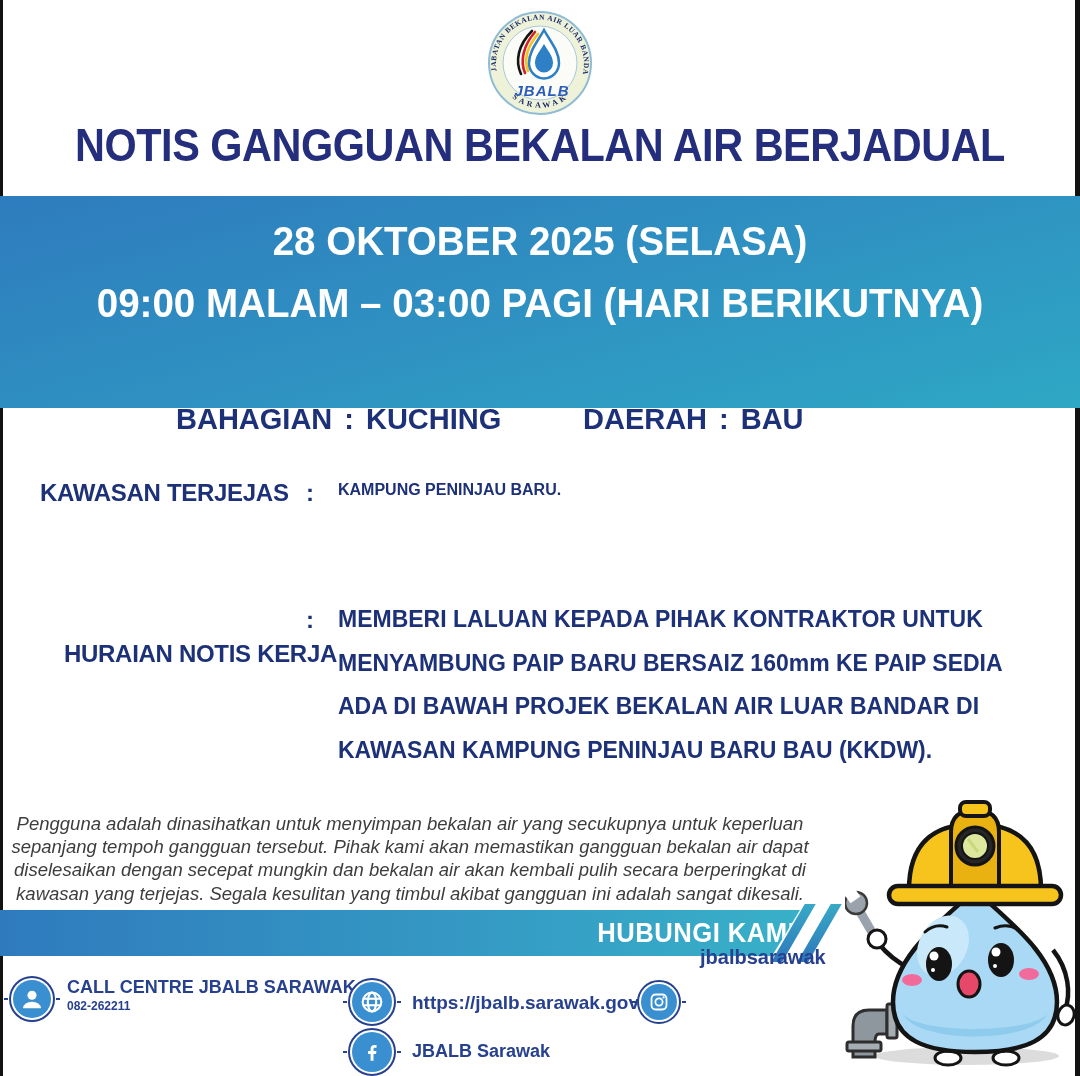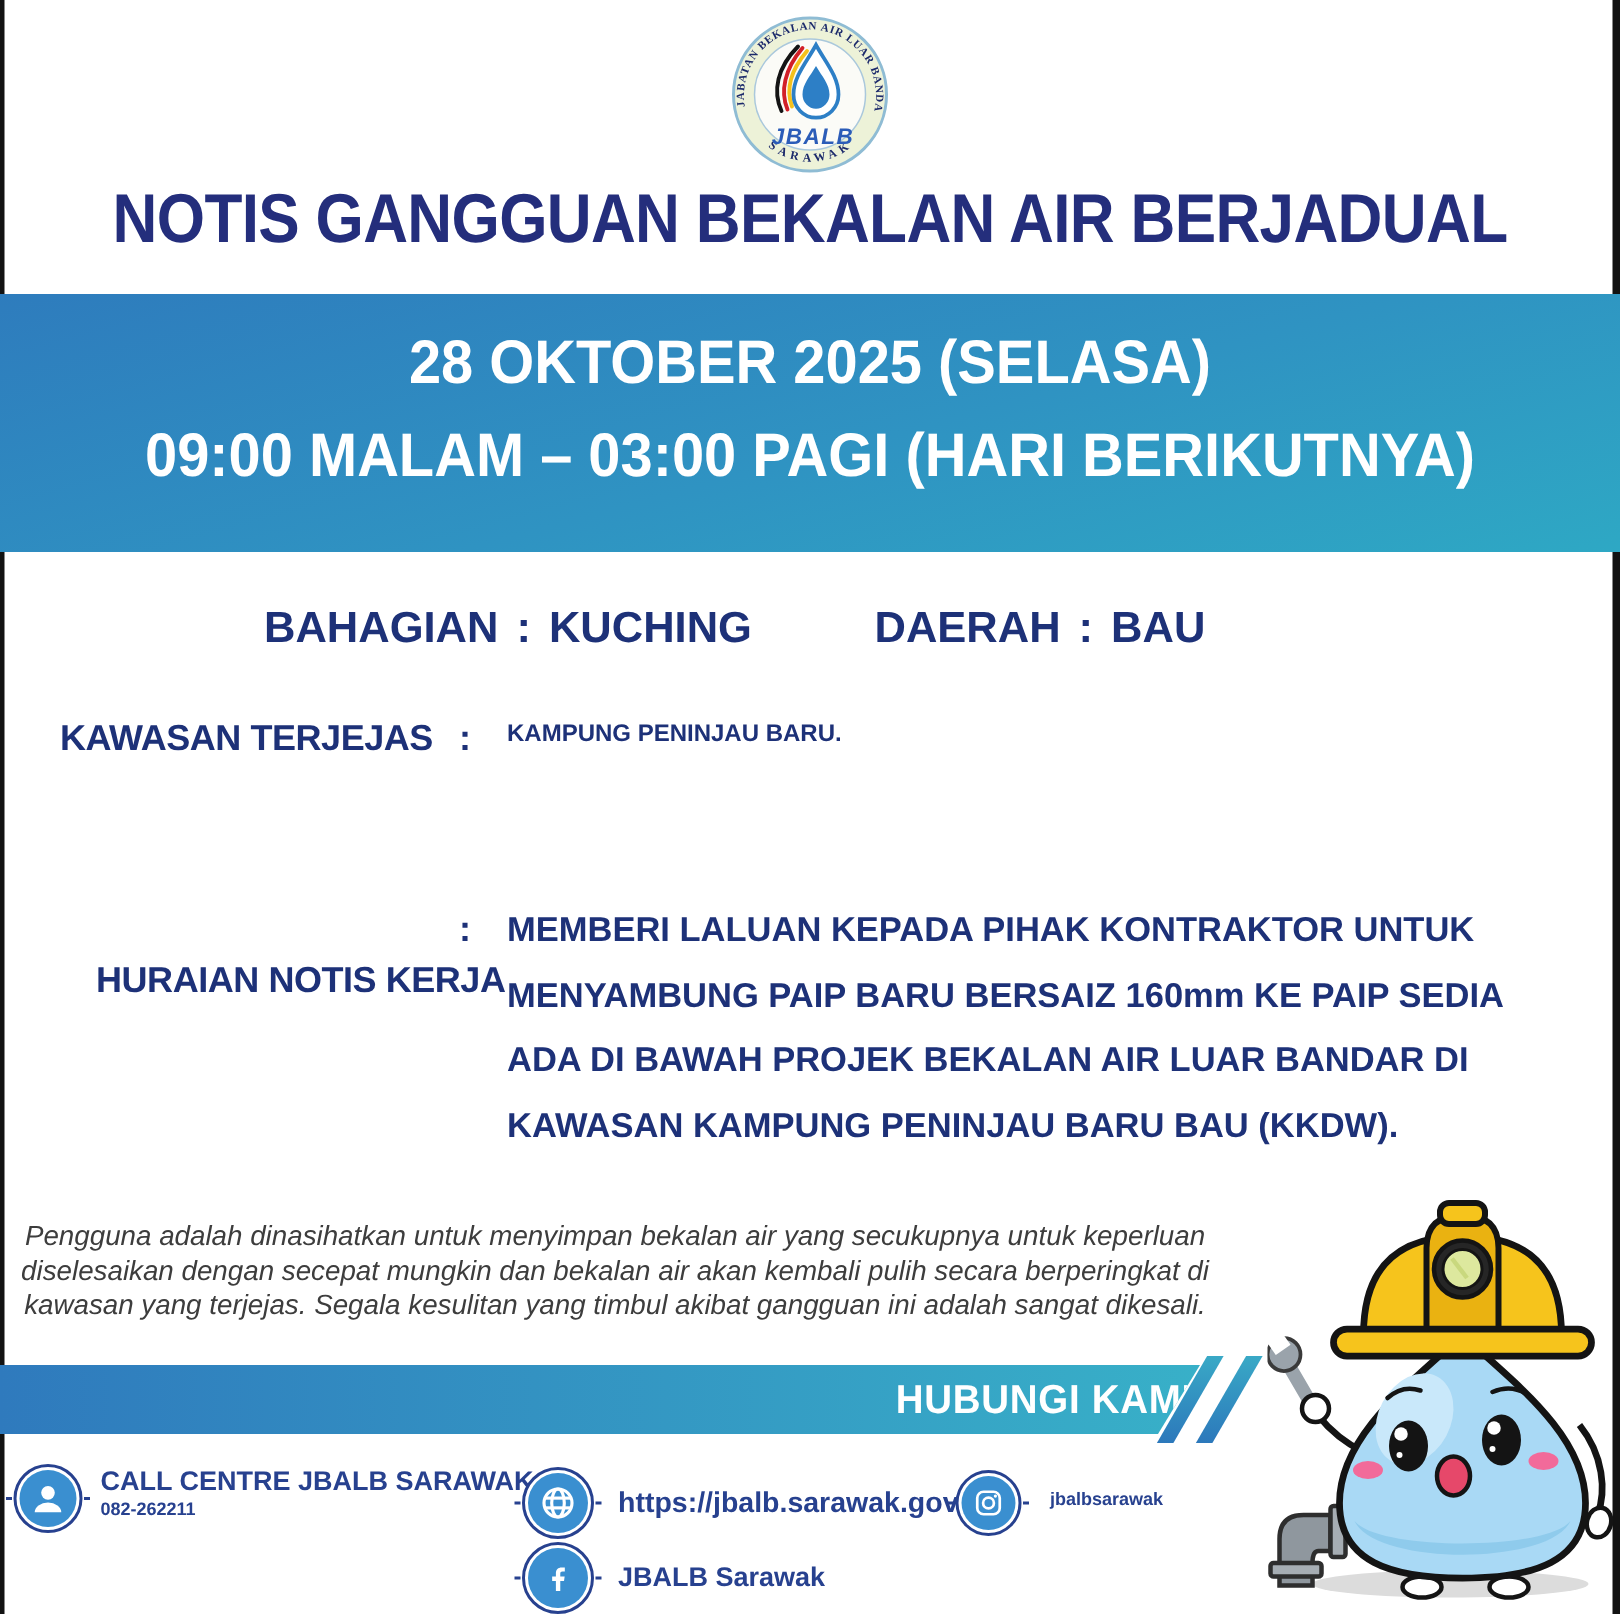--- a/index.html
+++ b/index.html
@@ -10,21 +10,21 @@
   
   .edge{position:absolute;top:0;height:1076px;background:#121212;}
   .edge-left{left:0;width:3px;}
   .edge-right{right:0;width:5px;}
 
   
   .title{left:0;top:118px;width:1080px;text-align:center;font-size:46px;font-weight:bold;
          color:#242e7c;transform:scaleX(.9);letter-spacing:-.5px;white-space:nowrap;}
 
   
-  .date-banner{left:0;top:196px;width:1080px;height:172px;
+  .date-banner{left:0;top:196px;width:1080px;height:212px;
                background:linear-gradient(165deg,#2e7cbd 0%,#2f93c2 55%,#2ea8c4 100%);
                color:#fff;text-align:center;}
   .date-line{font-size:41px;font-weight:bold;transform:scaleX(.94);white-space:nowrap;}
   .date-line1{margin-top:22px;}
   .date-line2{margin-top:15px;}
 
   
   .loc{top:403px;font-size:29px;font-weight:bold;color:#1d3178;white-space:nowrap;}
   .loc span{margin:0 6px;}
   .loc-bahagian{left:170px;}
@@ -119,20 +119,21 @@
 <div class="abs lbl hur-colon">:</div>
 <div class="abs hur-lines">
   <div class="hur-line">MEMBERI LALUAN KEPADA PIHAK KONTRAKTOR UNTUK</div>
   <div class="hur-line">MENYAMBUNG PAIP BARU BERSAIZ 160mm KE PAIP SEDIA</div>
   <div class="hur-line">ADA DI BAWAH PROJEK BEKALAN AIR LUAR BANDAR DI</div>
   <div class="hur-line">KAWASAN KAMPUNG PENINJAU BARU BAU (KKDW).</div>
 </div>
 
 <div class="abs advisory">
   <div>Pengguna adalah dinasihatkan untuk menyimpan bekalan air yang secukupnya untuk keperluan</div>
+  <div>sepanjang tempoh gangguan tersebut. Pihak kami akan memastikan gangguan bekalan air dapat</div>
   <div>diselesaikan dengan secepat mungkin dan bekalan air akan kembali pulih secara berperingkat di</div>
   <div>kawasan yang terjejas. Segala kesulitan yang timbul akibat gangguan ini adalah sangat dikesali.</div>
 </div>
 
 <div class="abs contact-banner">
   <div class="contact-heading">HUBUNGI KAMI</div>
 </div>
 <div class="stripe stripe1"></div>
 <div class="stripe stripe2"></div>
 
@@ -161,21 +162,21 @@
 
 <div class="badge" style="left:637px;top:980px;width:44px;height:44px;">
   <div class="badge-inner" style="width:36px;height:36px;">
     <svg width="24" height="24" viewBox="0 0 24 24" fill="none" stroke="#fff" stroke-width="1.8">
         <rect x="4.5" y="4.5" width="15" height="15" rx="4.2"></rect>
         <circle cx="12" cy="12" r="3.6"></circle>
         <circle cx="16.6" cy="7.4" r="1.1" fill="#fff" stroke="none"></circle>
       </svg>
   </div>
 </div>
-<div class="ftxt" style="left:700px;top:992px;font-size:12px;">jbalbsarawak</div>
+<div class="ftxt" style="left:700px;top:946px;font-size:20px;">jbalbsarawak</div>
 
 <div class="badge" style="left:348px;top:1028px;width:48px;height:48px;">
   <div class="badge-inner" style="width:40px;height:40px;">
     <svg width="26" height="26" viewBox="0 0 24 24">
         <path d="M13.4,20 v-6.2 h2.3 l.4,-2.7 h-2.7 V9.3 c0,-.8 .4,-1.3 1.3,-1.3 h1.5 V5.6 c-.5,-.1 -1.4,-.1 -2,-.1 c-2.1,0 -3.5,1.3 -3.5,3.6 v2 H8.4 v2.7 h2.3 V20 z" fill="#fff"></path>
       </svg>
   </div>
 </div>
 <div class="ftxt" style="left:412px;top:1041px;font-size:18px;">JBALB Sarawak</div>
 

